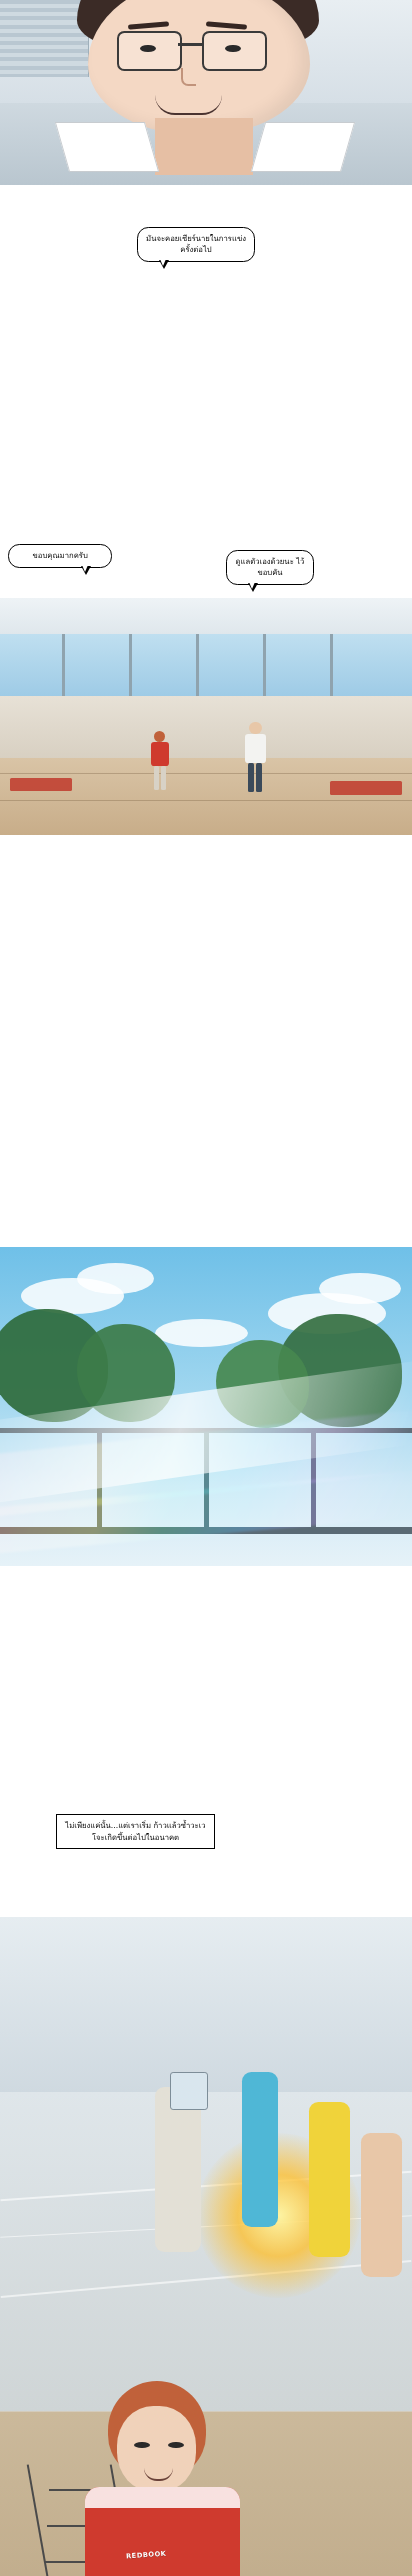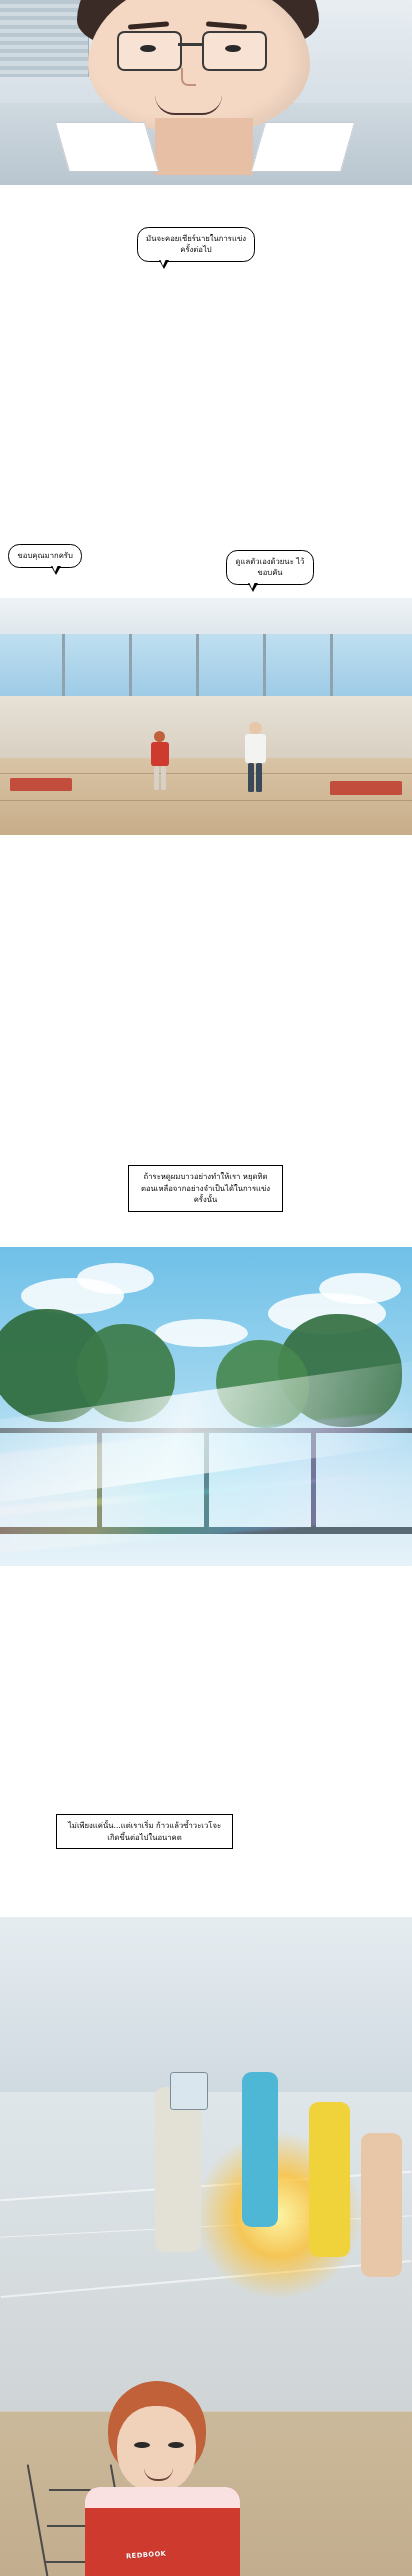--- a/index.html
+++ b/index.html
@@ -329,21 +329,21 @@
     </div>
 
     <div class="figure" style="left:242px; top:124px; width:27px; height:78px;">
       <div class="f-head" style="left:7.2px; top:0; width:12.4px; height:12.4px; background:#e8c7a8;"></div>
       <div class="f-body" style="left:3.1px; top:12.4px; width:20.6px; height:29px; background:#f3f3f1;"></div>
       <div class="f-leg" style="left:6.2px; top:41px; width:5.7px; height:29px; background:#3b4a5a;"></div>
       <div class="f-leg" style="left:14.4px; top:41px; width:5.7px; height:29px; background:#3b4a5a;"></div>
     </div>
   </div>
 
-  <div class="bubble" style="left:8.2px; top:544px; width:74px;">
+  <div class="bubble" style="left:8.2px; top:544px; width:104px;">
     <span>ขอบคุณมากครับ</span>
     <span class="tail tail-down-r"></span>
   </div>
 
   <div class="bubble" style="left:226px; top:550px; width:88px;">
     <span>ดูแลตัวเองด้วยนะ ไว้ขอบคัน</span>
     <span class="tail tail-down"></span>
   </div>
 
   <div class="panel p3" style="top:1247px;height:319px;">
@@ -362,23 +362,20 @@
     <div class="frame" style="left:0;   top:280px; width:412px; height:7.2px;"></div>
     <div class="frame" style="left:97px; top:181px; width:4.6px; height:106px;"></div>
     <div class="frame" style="left:204px; top:181px; width:4.6px; height:106px;"></div>
     <div class="frame" style="left:311px; top:181px; width:4.6px; height:106px;"></div>
 
     <div class="glare" style="left:-52px; top:144px; width:515px; height:82px; transform:rotate(-8deg);"></div>
     <div class="rainbow" style="left:-31px; top:185px; width:474px; height:62px; transform:rotate(-6deg);"></div>
     <div class="rainbow" style="left:-31px; top:242px; width:474px; height:46px; transform:rotate(-5deg);"></div>
   </div>
 
-  <div class="narration" style="left:128px; top:1165px; width:155px;">
-    <span>ถ้าระหดูผมบาวอย่างทำให้เรา หยุดทิตตอนเหลือจากอย่างจำเป็นได้ในการแข่งครั้งนั้น</span>
-  </div>
 
 
   <div class="panel p4" style="top:1917px;height:979px;">
 
     <div style="position:absolute;left:0;top:0;width:412px;height:175px;background:linear-gradient(180deg,#e6edf1,#cfd9e0);"></div>
     <div style="position:absolute;left:0;top:175px;width:412px;height:319px;background:linear-gradient(180deg,#dfe6ea,#cfd5d6);"></div>
     <div style="position:absolute;left:0;top:495px;width:412px;height:484px;background:linear-gradient(180deg,#cbb99b,#b09873);"></div>
 
     <div class="ladder" style="left:46px;  top:546px; height:222px; transform:rotate(-10deg);"></div>
     <div class="ladder" style="left:129px; top:546px; height:222px; transform:rotate(-10deg);"></div>
@@ -404,18 +401,18 @@
       <div style="position:absolute;left:57px;top:61px;width:15.5px;height:6.2px;background:#2a2a2a;border-radius:50%;"></div>
       <div style="position:absolute;left:91px;top:61px;width:15.5px;height:6.2px;background:#2a2a2a;border-radius:50%;"></div>
       <div style="position:absolute;left:67px;top:87px;width:29px;height:11.3px;border-bottom:2.6px solid #6a4239;border-radius:0 0 20.6px 20.6px;"></div>
       <div style="position:absolute;left:8.2px;top:106px;width:155px;height:160px;background:#cf3a2e;border-radius:14.4px 14.4px 6.2px 6.2px;"></div>
       <div style="position:absolute;left:8.2px;top:106px;width:155px;height:20.6px;background:#ffffff;border-radius:14.4px 14.4px 0 0;opacity:.85;"></div>
       <div class="jersey-text" style="left:49px; top:170px;">REDBOOK</div>
     </div>
 
   </div>
 
-  <div class="narration" style="left:56px; top:1814px; width:177px;">
+  <div class="narration" style="left:56px; top:1814px; width:159px;">
     <span>ไม่เพียงแค่นั้น...แต่เราเริ่ม ก้าวแล้วซ้ำวะเวโจะเกิดขึ้นต่อไปในอนาคต</span>
   </div>
 
 </div>
 
 
 </body></html>

